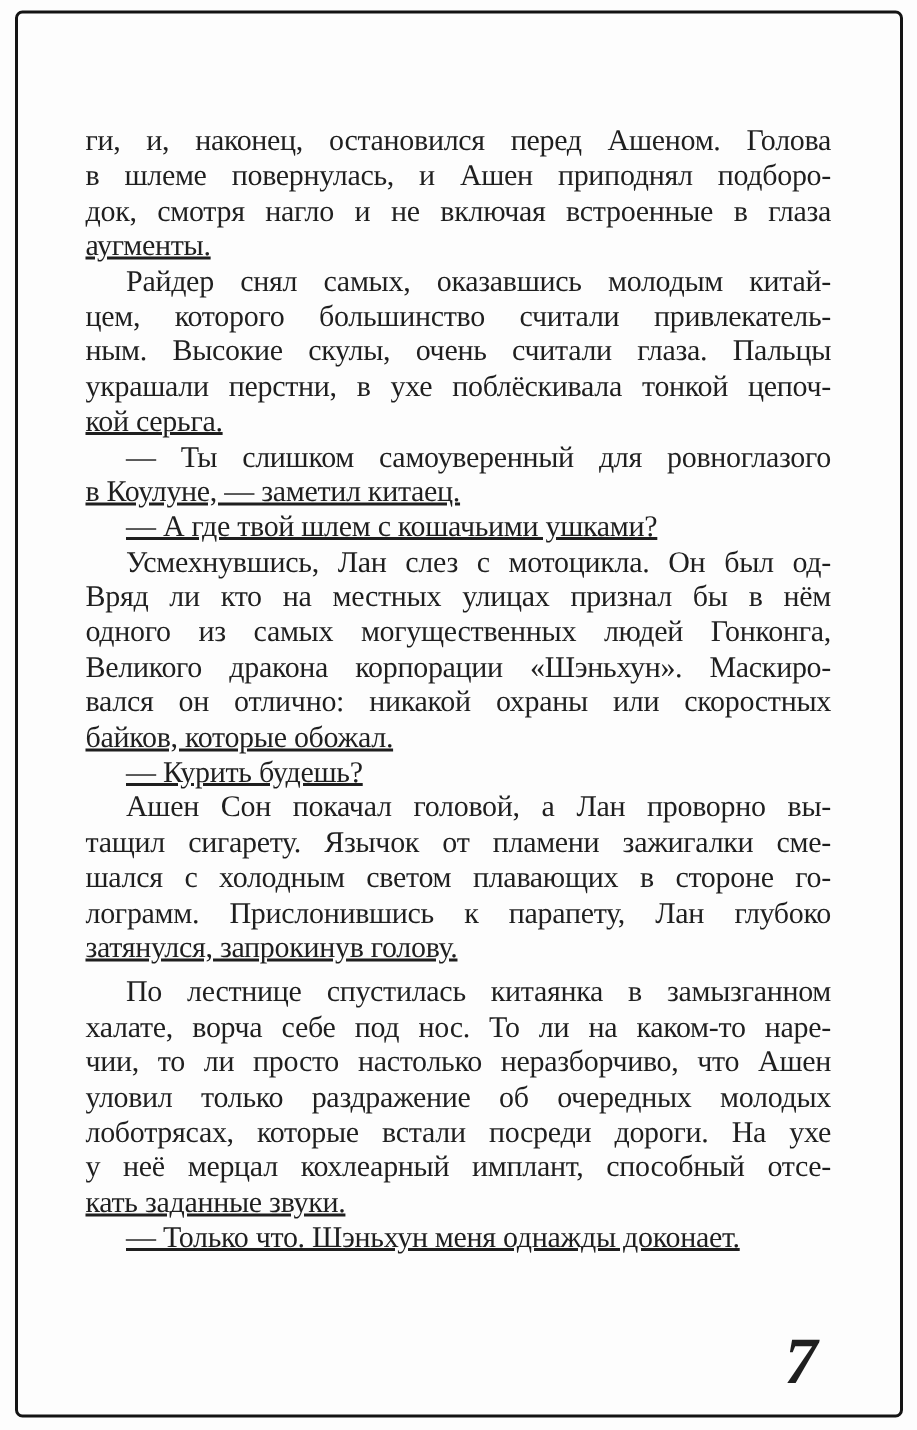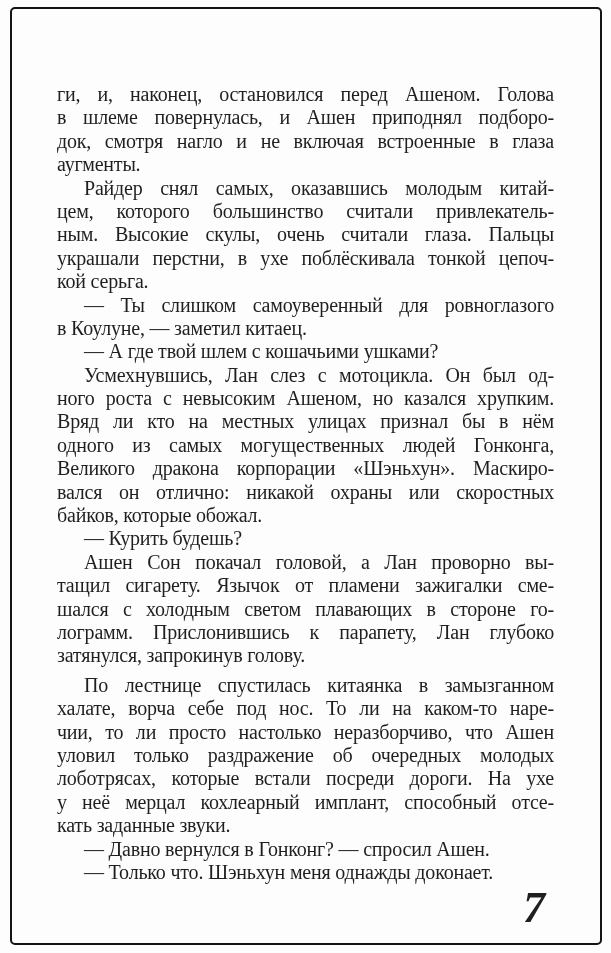--- a/index.html
+++ b/index.html
@@ -44,20 +44,21 @@
   .line{
     height:23.4px;
     line-height:23.4px;
     text-align:justify;
     text-align-last:justify;
     white-space:normal;
   }
   .line.last{
     text-align:right;
     text-align-last:left;
+    text-decoration:underline;
   }
   .line.indent{
     text-indent:27px;
   }
   .page-number{
     position:absolute;
     top:886px;
     right:66px;
     font-size:44px;
     line-height:44px;
@@ -87,21 +88,20 @@
       </div>
       <div class="para">
         <div class="line indent">— Ты слишком самоуверенный для ровноглазого</div>
         <div class="line last">в Коулуне, — заметил китаец.</div>
       </div>
       <div class="para">
         <div class="line last indent">— А где твой шлем с кошачьими ушками?</div>
       </div>
       <div class="para">
         <div class="line indent">Усмехнувшись, Лан слез с мотоцикла. Он был од-</div>
-        <div class="line">ного роста с невысоким Ашеном, но казался хрупким.</div>
         <div class="line">Вряд ли кто на местных улицах признал бы в нём</div>
         <div class="line">одного из самых могущественных людей Гонконга,</div>
         <div class="line">Великого дракона корпорации «Шэньхун». Маскиро-</div>
         <div class="line">вался он отлично: никакой охраны или скоростных</div>
         <div class="line last">байков, которые обожал.</div>
       </div>
       <div class="para">
         <div class="line last indent">— Курить будешь?</div>
       </div>
       <div class="para">
@@ -114,20 +114,17 @@
       <div class="para scene-break">
         <div class="line indent">По лестнице спустилась китаянка в замызганном</div>
         <div class="line">халате, ворча себе под нос. То ли на каком-то наре-</div>
         <div class="line">чии, то ли просто настолько неразборчиво, что Ашен</div>
         <div class="line">уловил только раздражение об очередных молодых</div>
         <div class="line">лоботрясах, которые встали посреди дороги. На ухе</div>
         <div class="line">у неё мерцал кохлеарный имплант, способный отсе-</div>
         <div class="line last">кать заданные звуки.</div>
       </div>
       <div class="para">
-        <div class="line last indent">— Давно вернулся в Гонконг? — спросил Ашен.</div>
-      </div>
-      <div class="para">
         <div class="line last indent">— Только что. Шэньхун меня однажды доконает.</div>
       </div>
     </div>
   <div class="page-number">7</div>
 </div>
 
 </body></html>

